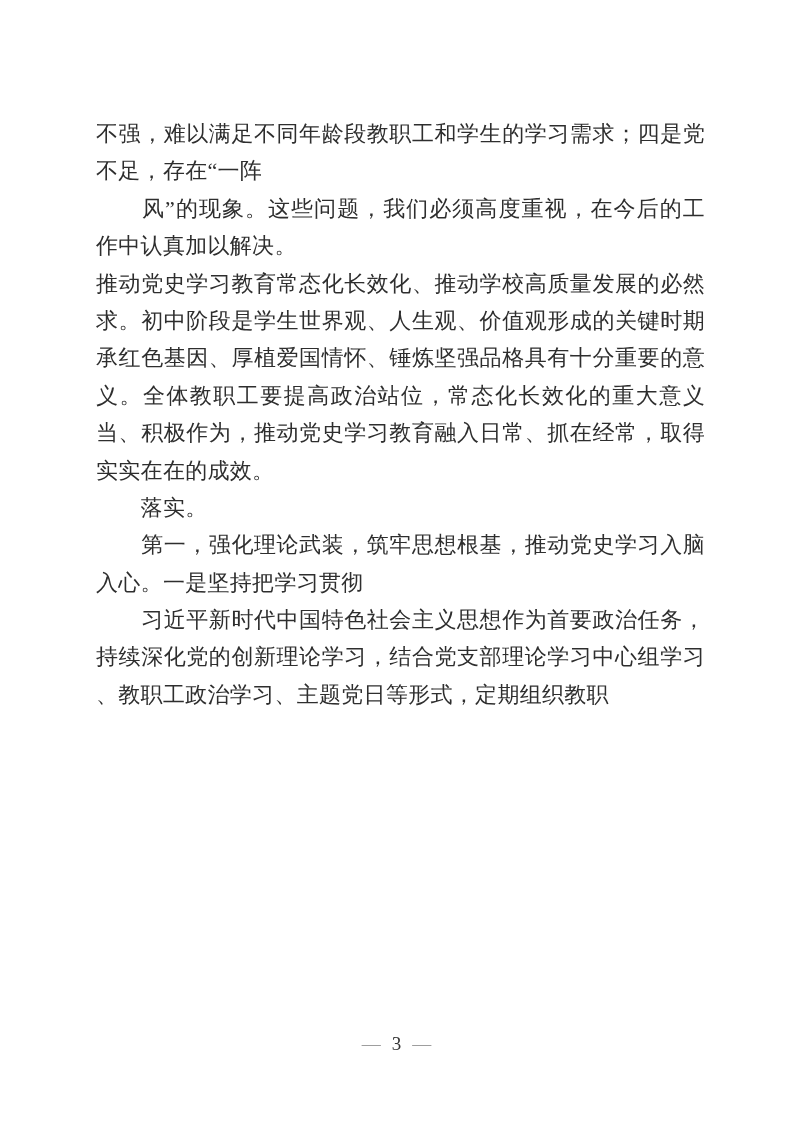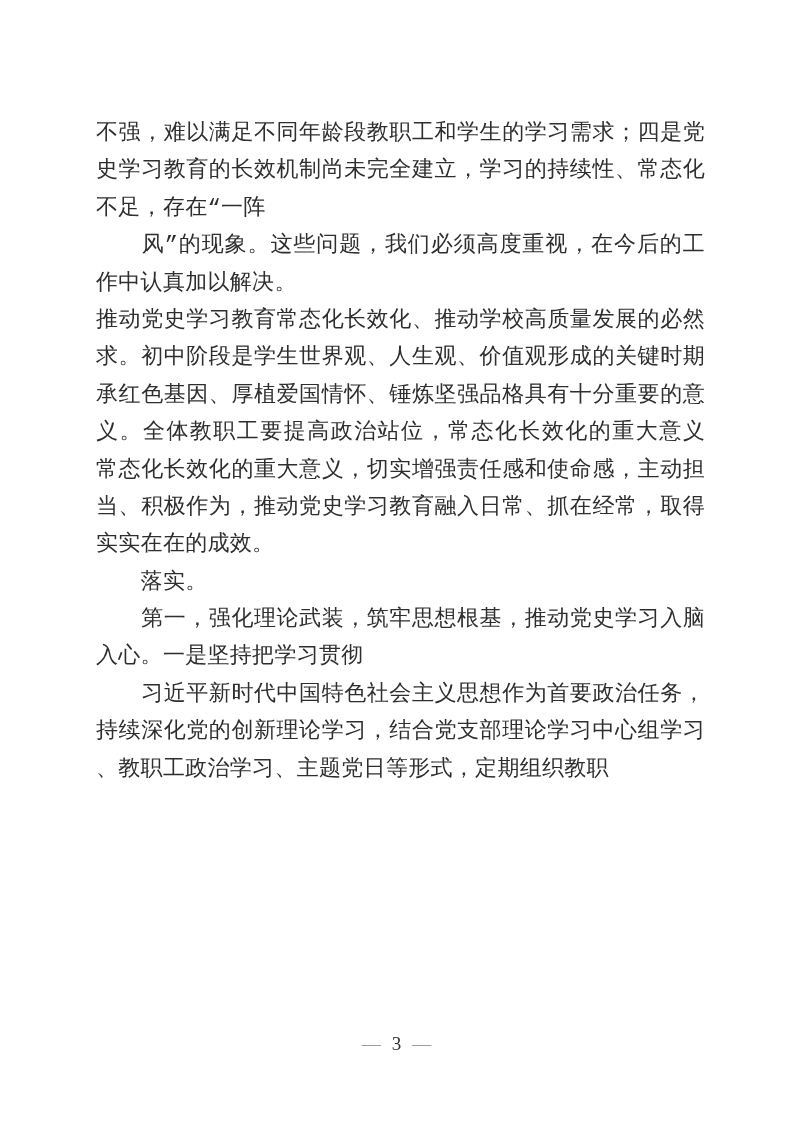--- a/index.html
+++ b/index.html
@@ -16,21 +16,20 @@
     font-family: "Liberation Serif", "DejaVu Serif", serif;
     color: #2e2e2e;
   }
   .text-block {
     position: absolute;
     left: 96px;
     top: 115px;
     width: 609px;
     font-size: 22px;
     line-height: 37.4px;
-    font-family: Liberation Mono, monospace;
   }
   .line {
     height: 37.4px;
     overflow: hidden;
     text-align: justify;
     text-justify: inter-character;
     letter-spacing: 0.3px;
     white-space: normal;
   }
   .line.full {
@@ -54,29 +53,27 @@
     margin: 0 11px;
     font-family: "Liberation Serif", "DejaVu Serif", serif;
   }
 </style>
 </head>
 <body>
 
 <div class="page">
   <div class="text-block">
       <div class="line full">不强，难以满足不同年龄段教职工和学生的学习需求；四是党</div>
-      <div class="line full">史学习教育的长效机制尚未完全建立，学习的持续性、常态化</div>
       <div class="line">不足，存在“一阵</div>
       <div class="line full">　　风”的现象。这些问题，我们必须高度重视，在今后的工</div>
       <div class="line">作中认真加以解决。</div>
       <div class="line full">推动党史学习教育常态化长效化、推动学校高质量发展的必然要</div>
       <div class="line full">求。初中阶段是学生世界观、人生观、价值观形成的关键时期</div>
       <div class="line full">承红色基因、厚植爱国情怀、锤炼坚强品格具有十分重要的意</div>
       <div class="line full">义。全体教职工要提高政治站位，常态化长效化的重大意义</div>
-      <div class="line full">常态化长效化的重大意义，切实增强责任感和使命感，主动担</div>
       <div class="line full">当、积极作为，推动党史学习教育融入日常、抓在经常，取得</div>
       <div class="line">实实在在的成效。</div>
       <div class="line">　　落实。</div>
       <div class="line full">　　第一，强化理论武装，筑牢思想根基，推动党史学习入脑</div>
       <div class="line">入心。一是坚持把学习贯彻</div>
       <div class="line full">　　习近平新时代中国特色社会主义思想作为首要政治任务，</div>
       <div class="line full">持续深化党的创新理论学习，结合党支部理论学习中心组学习</div>
       <div class="line">、教职工政治学习、主题党日等形式，定期组织教职</div>
     </div>
   <div class="footer">

